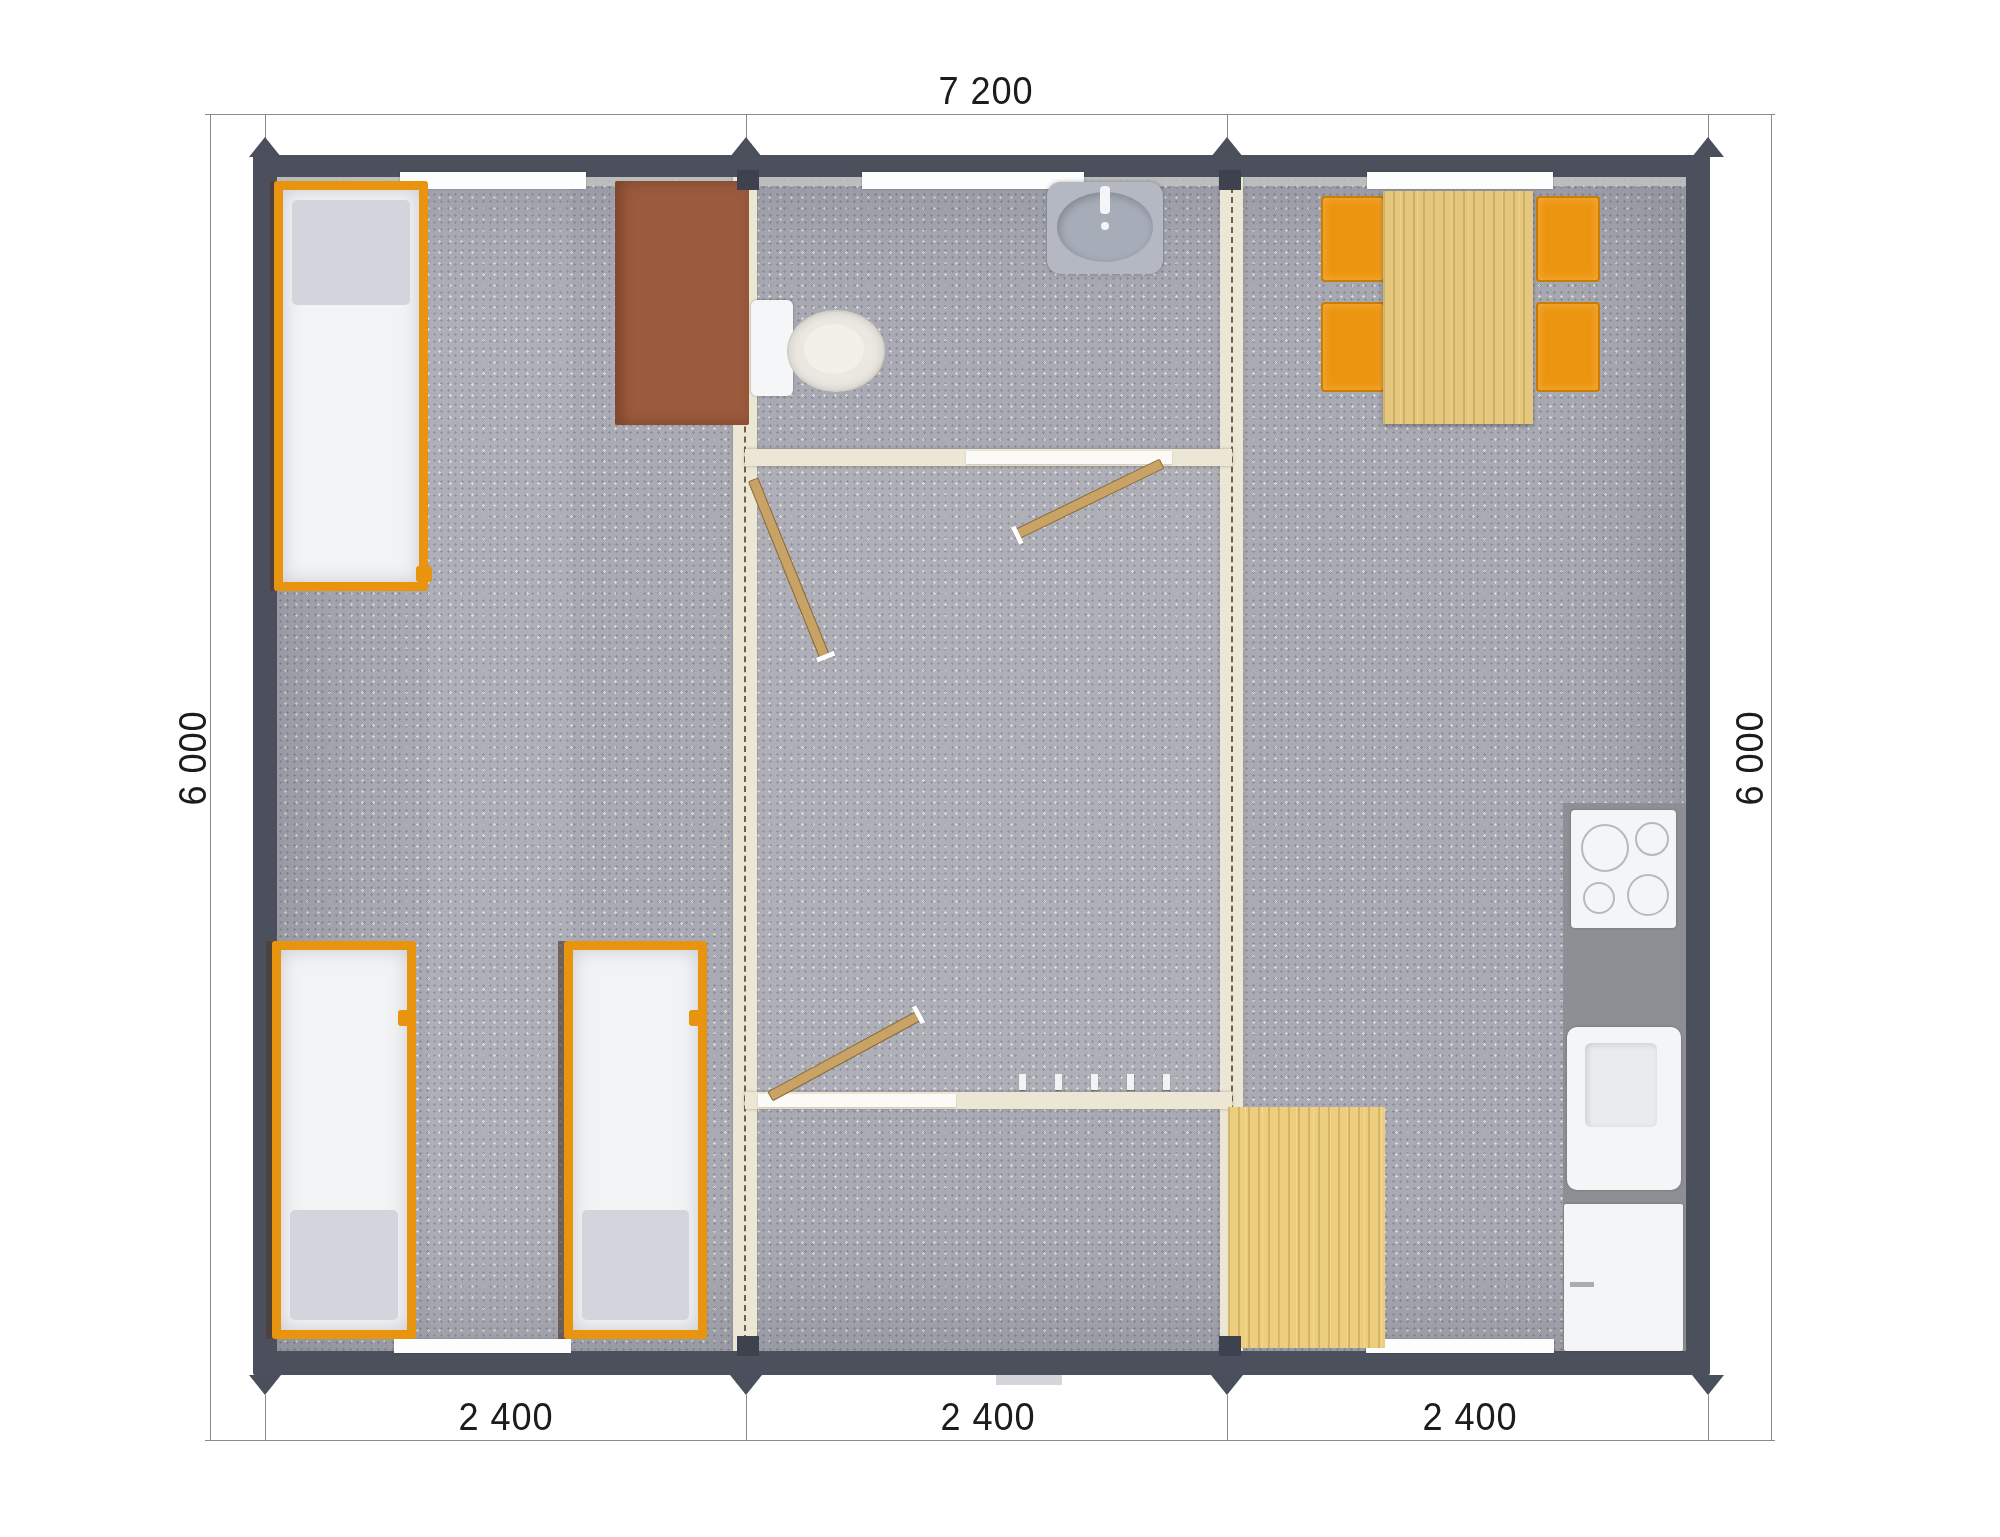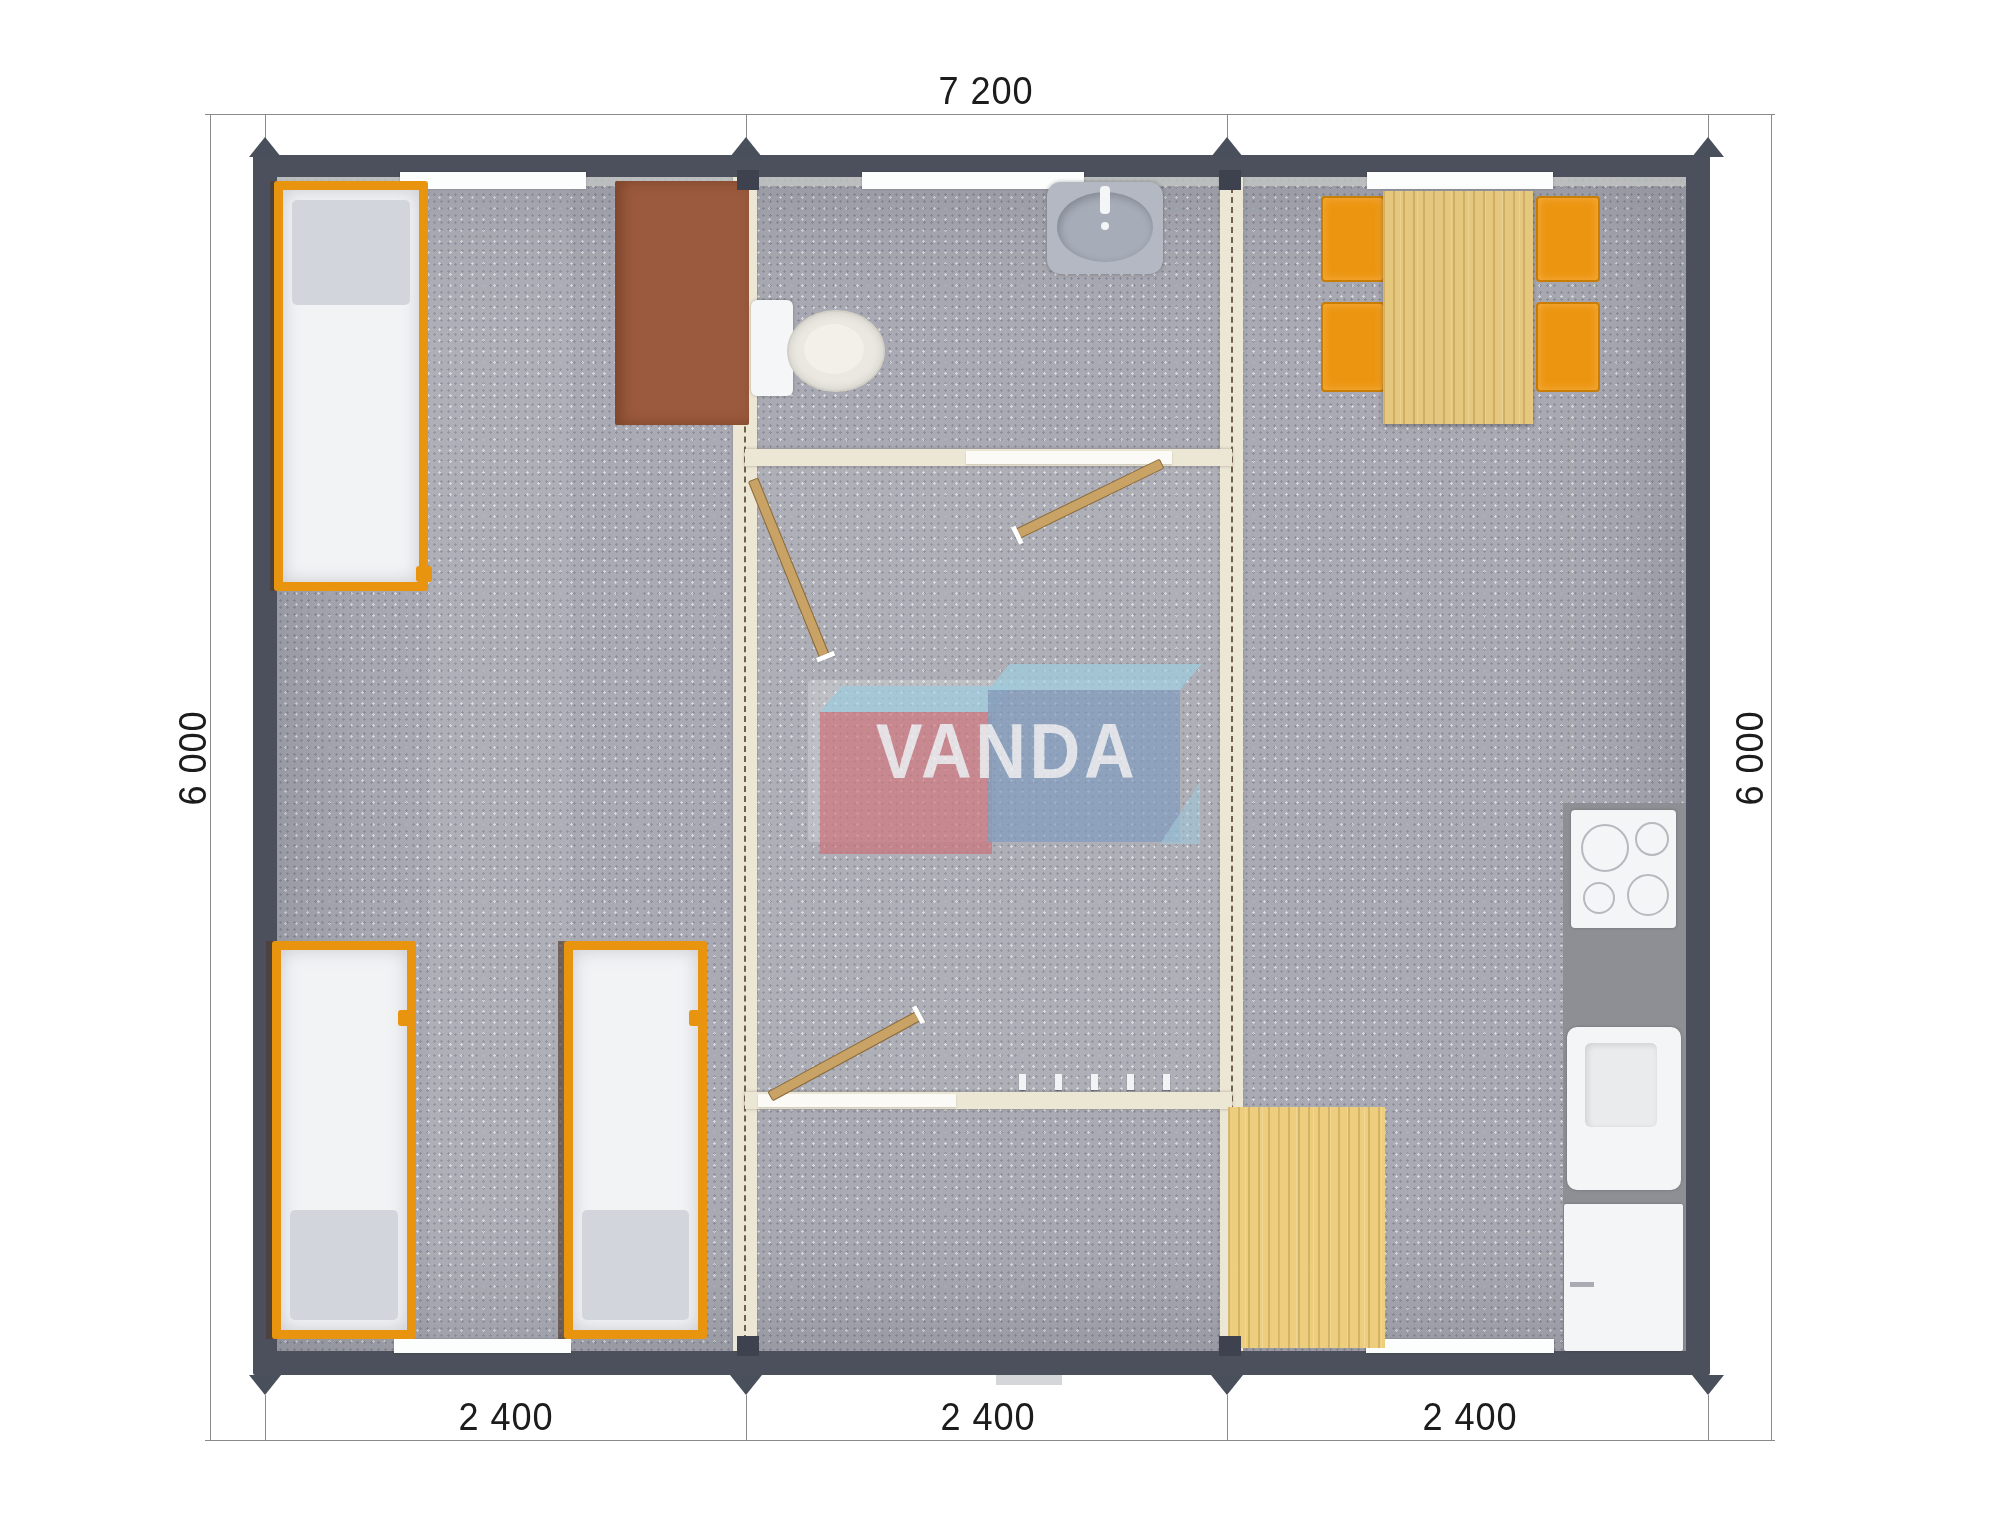--- a/index.html
+++ b/index.html
@@ -83,29 +83,20 @@
   <div class="building"></div>
   <div class="floor"></div>
   <div class="track"></div>
   <div class="lightband" style="left:430px;top:177px;width:140px;height:1174px;"></div>
   <div class="lightband" style="left:757px;top:466px;width:463px;height:626px;"></div>
 
   <div class="darkstrip" style="left:270px;top:181px;width:9px;height:410px;"></div>
   <div class="darkstrip" style="left:266px;top:941px;width:9px;height:398px;"></div>
   <div class="darkstrip" style="left:558px;top:941px;width:9px;height:398px;"></div>
 
-  <div class="logo">
-    <div class="backdrop"></div>
-    <div class="logo-abs" style="left:12px;top:24px;width:172px;height:26px;background:rgba(158,209,226,.85);transform:skewX(-40deg);transform-origin:0 100%;"></div>
-    <div class="logo-abs" style="left:12px;top:50px;width:172px;height:142px;background:rgba(207,112,121,.85);"></div>
-    <div class="logo-abs" style="left:180px;top:2px;width:192px;height:26px;background:rgba(158,209,226,.85);transform:skewX(-40deg);transform-origin:0 100%;"></div>
-    <div class="logo-abs" style="left:180px;top:28px;width:192px;height:152px;background:rgba(122,152,188,.85);"></div>
-    <div class="logo-abs" style="left:352px;top:120px;width:40px;height:62px;background:rgba(158,209,226,.6);clip-path:polygon(0 100%,100% 0,100% 100%);"></div>
-    <div class="text">VANDA</div>
-  </div>
 
   <div class="partition" style="left:733px;top:177px;height:1174px;">
       <div class="dash"></div>
     </div>
   <div class="partition" style="left:1220px;top:177px;height:1174px;width:23px;">
       <div class="dash"></div>
     </div>
   <div class="hwall" style="left:745px;top:449px;width:487px;"></div>
   <div class="lintel" style="left:966px;top:451px;width:206px;"></div>
   <div class="hwall" style="left:745px;top:1092px;width:487px;"></div>

